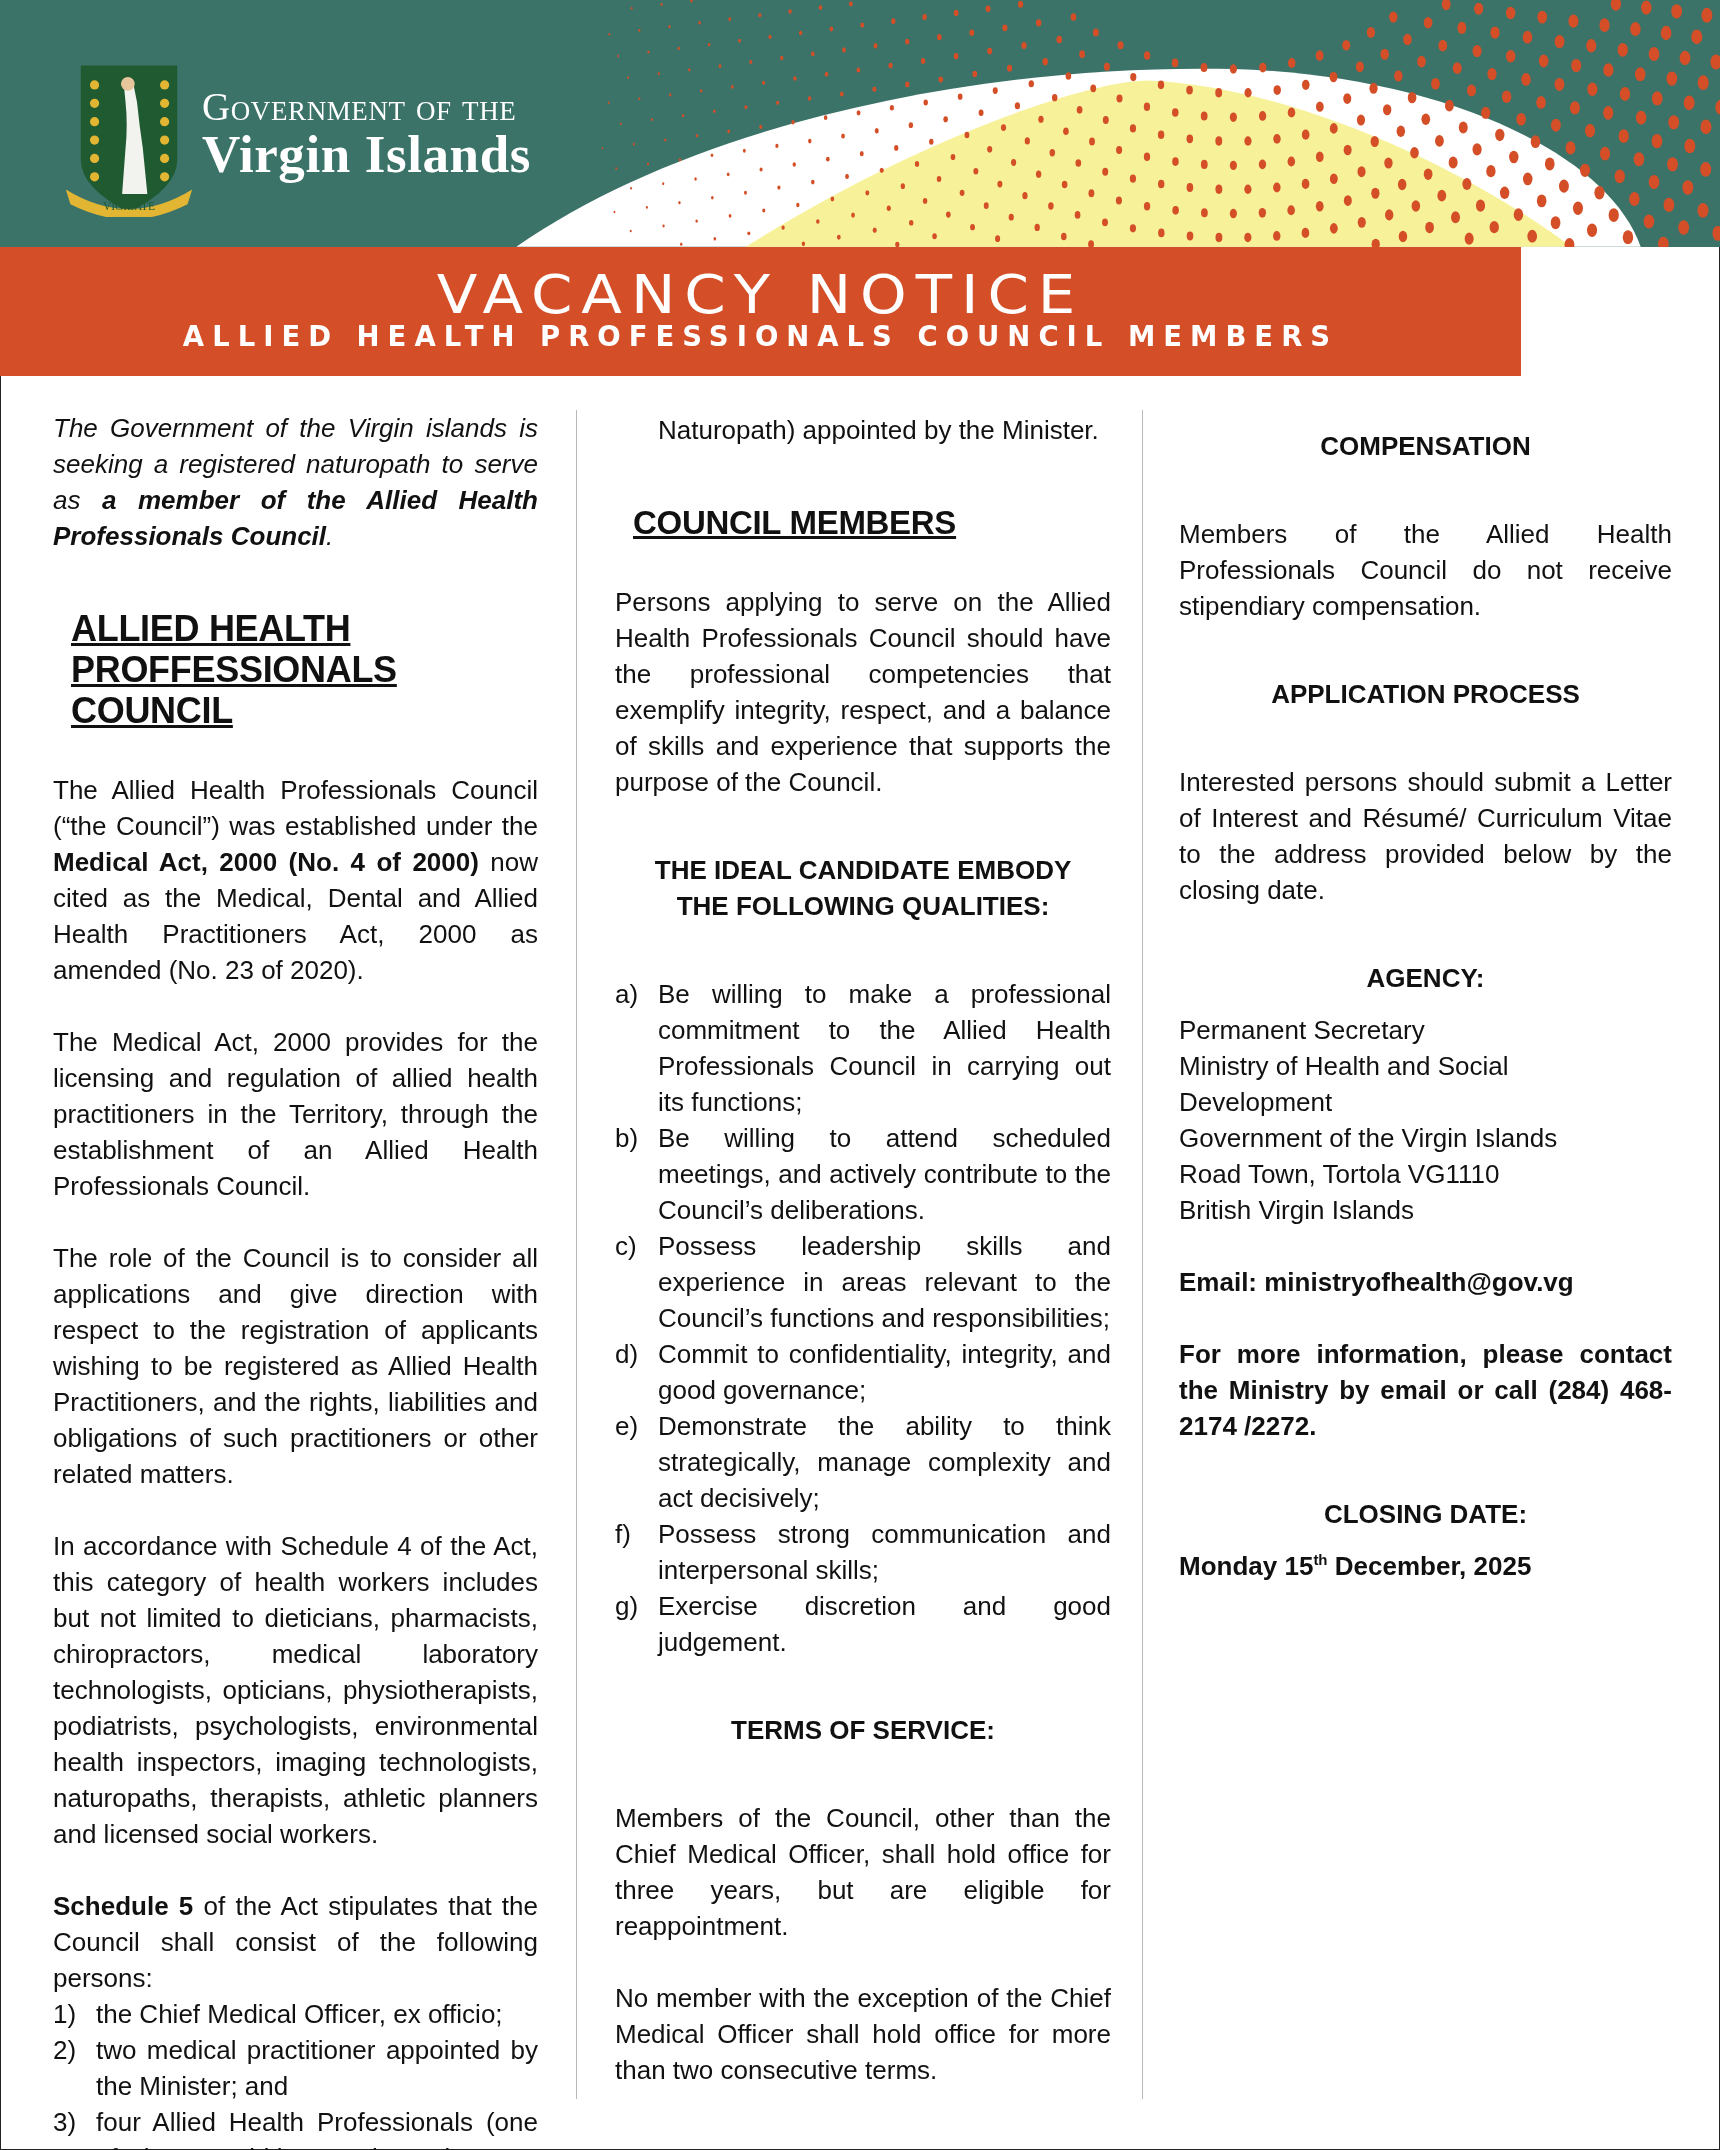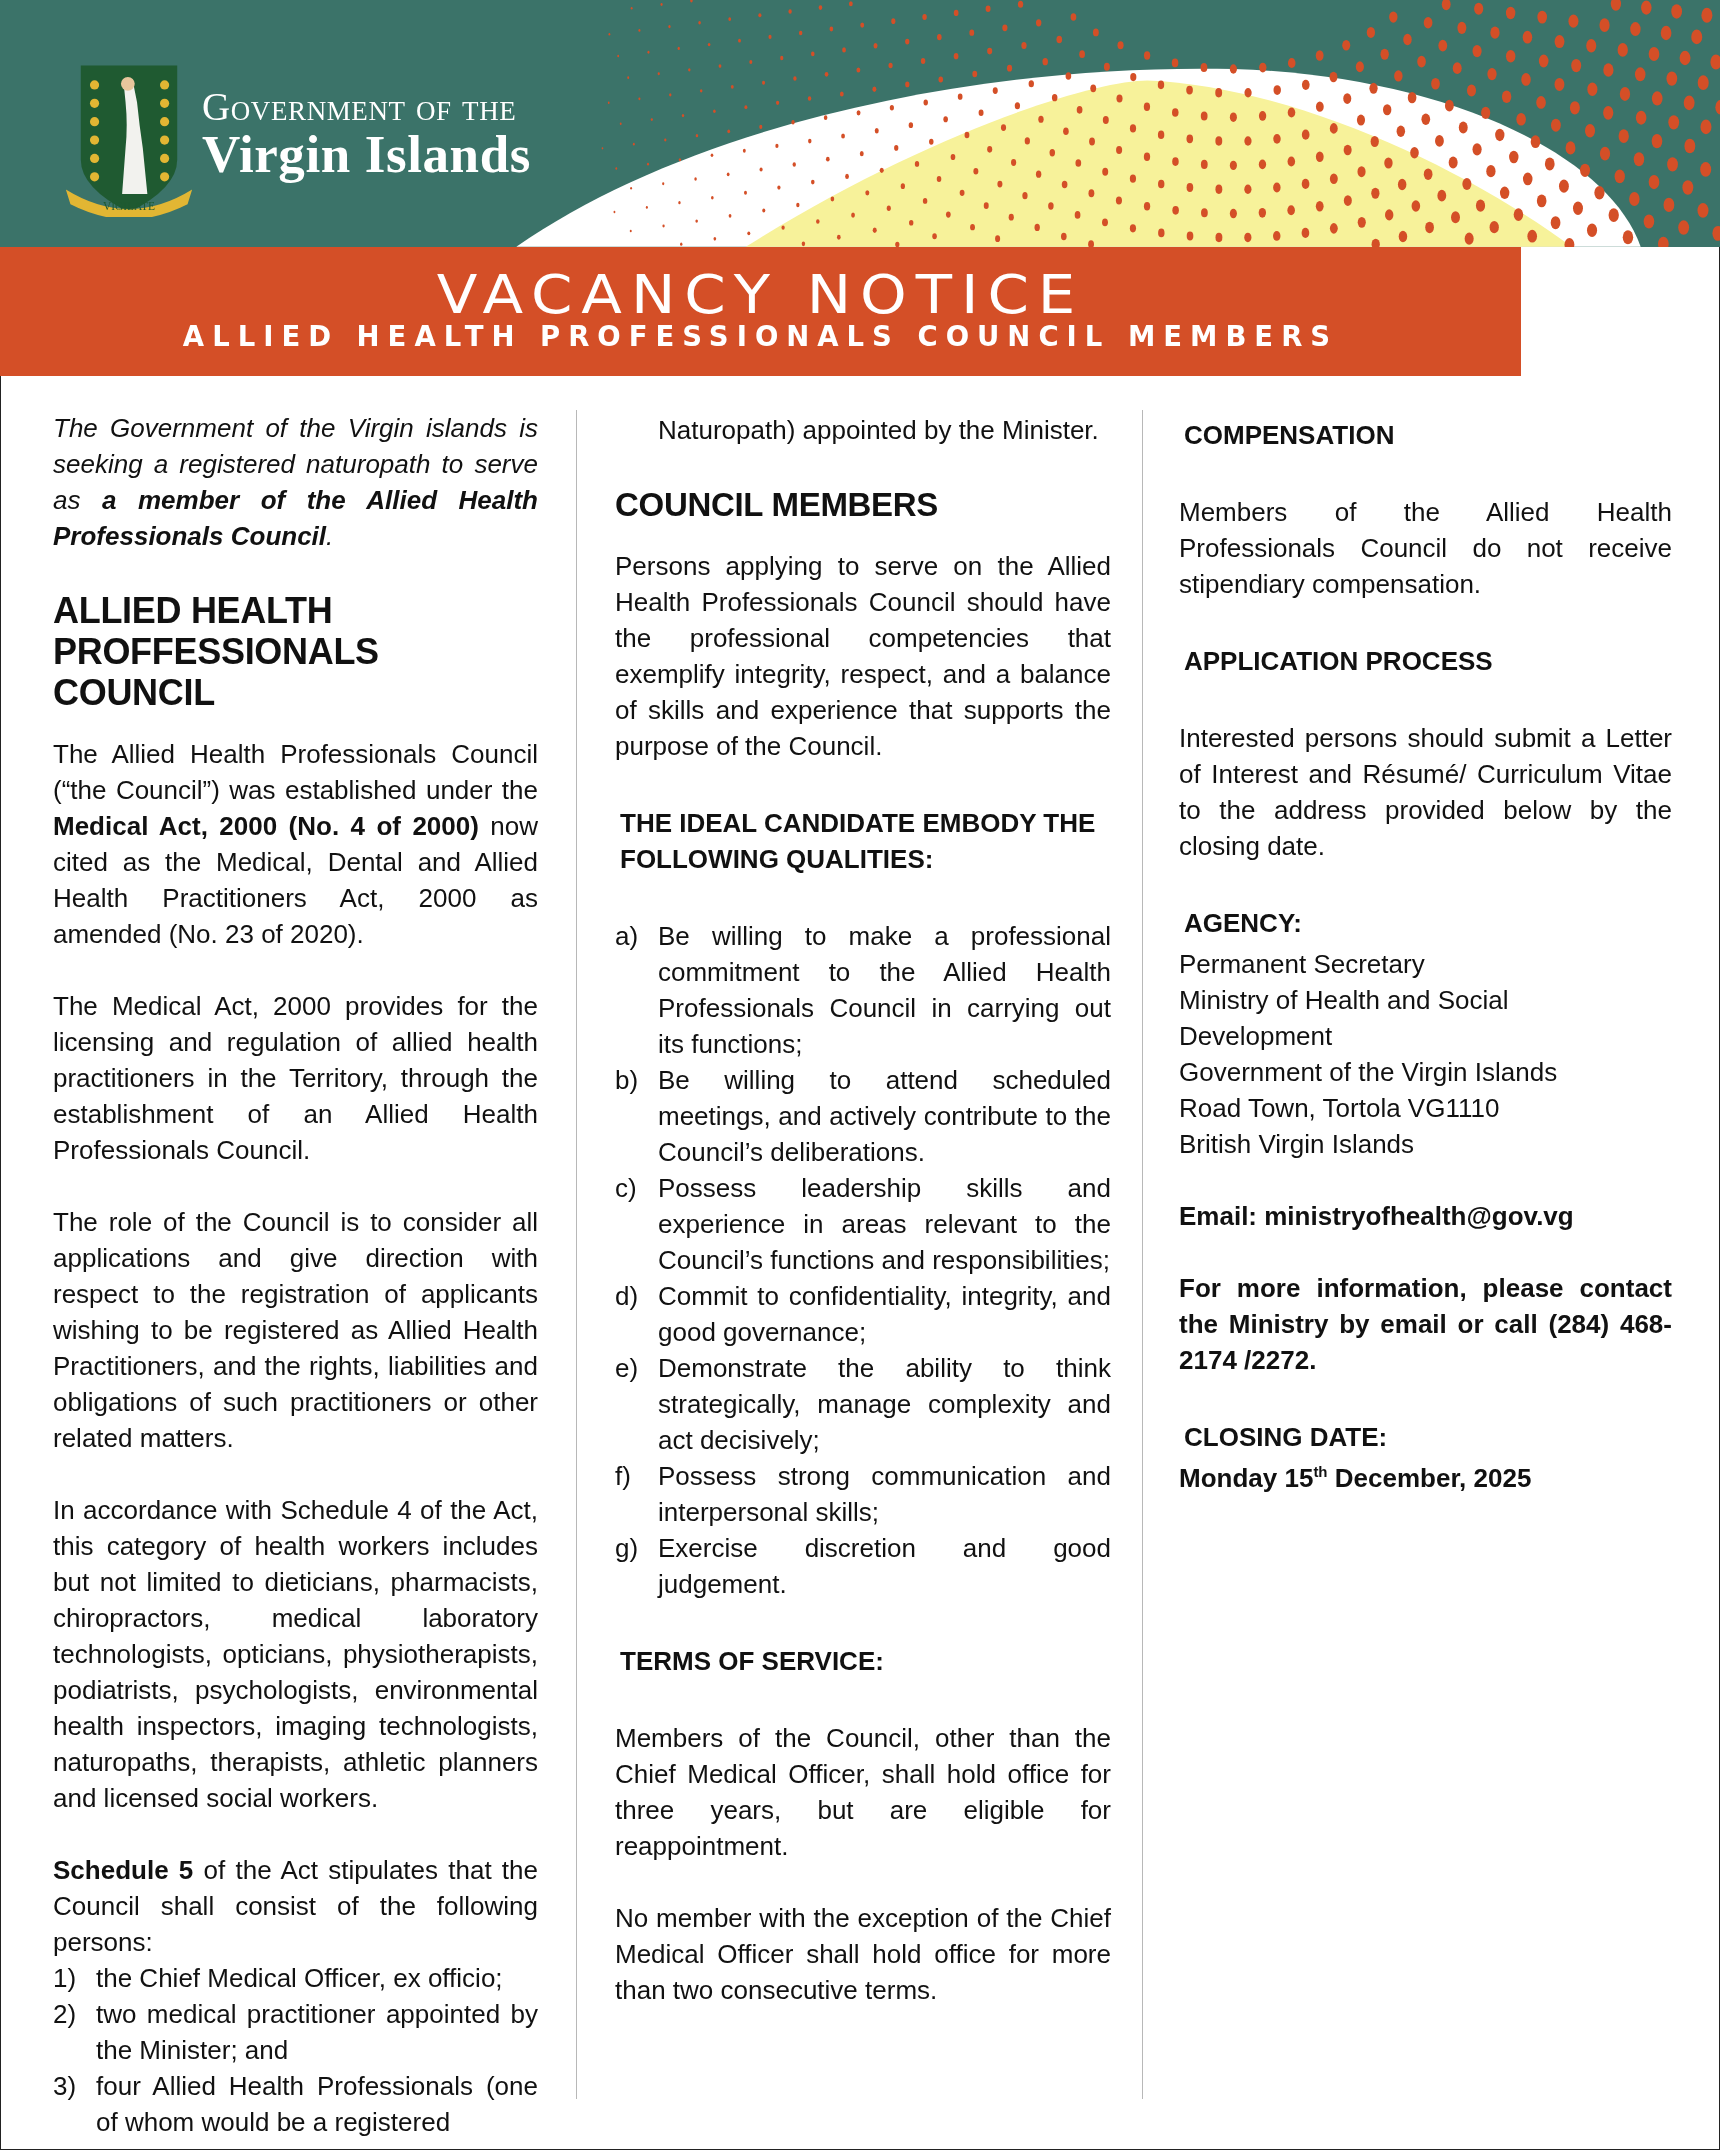--- a/index.html
+++ b/index.html
@@ -21,22 +21,22 @@
 
   
   .col { position: absolute; top: 410px; font-size: 26px; line-height: 36px; }
   .col p { margin: 0; text-align: justify; }
   .col-left { left: 53px; width: 485px; }
   .col-mid { left: 615px; width: 496px; top: 412px; }
   .col-right { left: 1179px; width: 493px; top: 412px; }
   .divider { position: absolute; top: 410px; width: 1.1px; height: 1689px; background: #b8b8b8; }
   .gap { height: 36px; }
   .gap-sm { height: 23px; }
-  .h-big { font-weight: bold; font-size: 36px; line-height: 41px; margin: 0; letter-spacing: -0.3px; }
-  .h-sec { font-weight: bold; font-size: 26px; line-height: 36px; margin: 5px; }
+  .h-big { font-weight: bold; font-size: 36px; line-height: 41px; margin: 18px; letter-spacing: -0.3px; text-decoration: underline; }
+  .h-sec { font-weight: bold; font-size: 26px; line-height: 36px; margin: 16px; text-align: center; }
   .intro { font-style: italic; }
   .intro b { font-weight: bold; margin-top: 12px; }
   .list { margin: 0; padding: 0; list-style: none; }
   .list li { position: relative; padding-left: 43px; text-align: justify; }
   .list li .marker { position: absolute; left: 0; top: 0; }
   .plain { text-align: right; font-weight: bold; }
   sup { font-size: 15px; line-height: 0; }
 </style>
 </head>
 <body>

